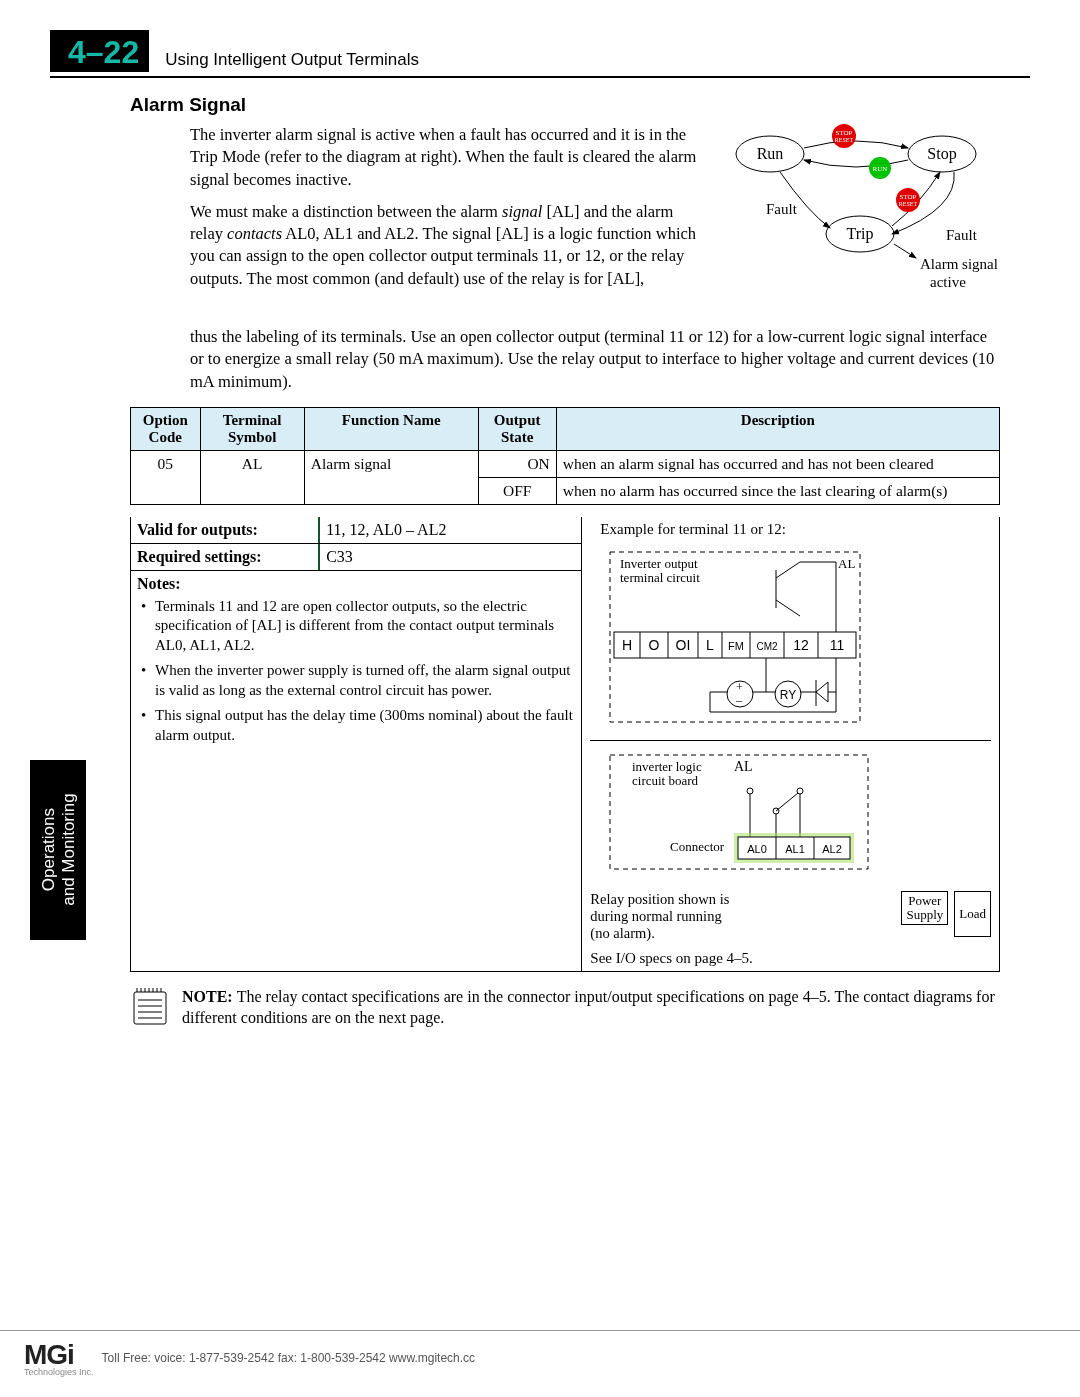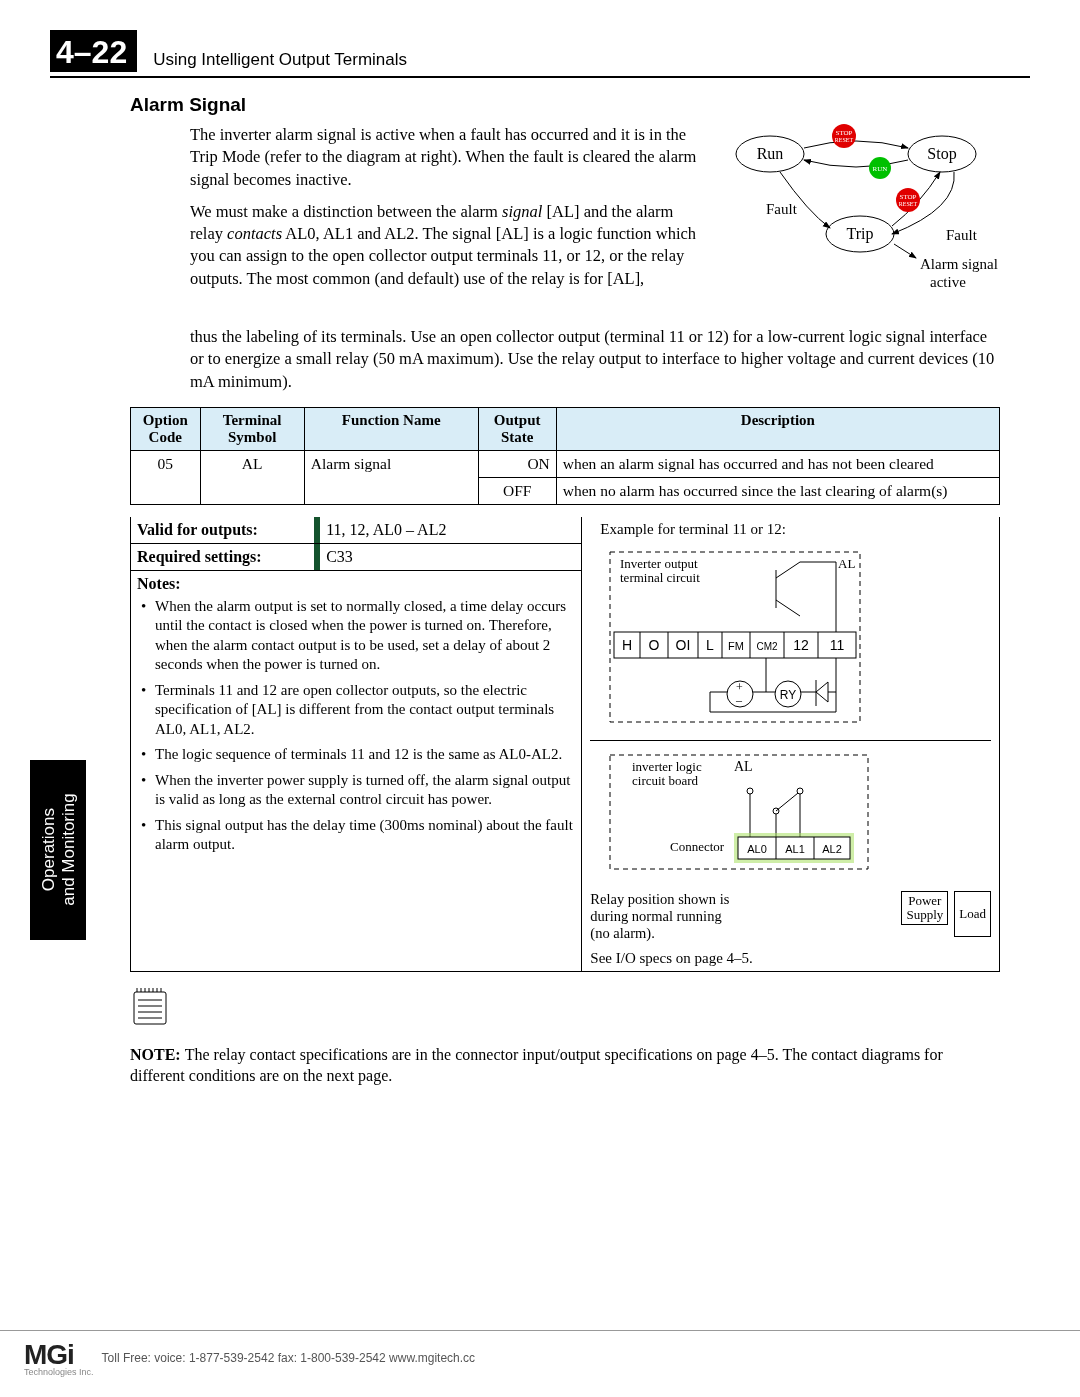--- a/index.html
+++ b/index.html
@@ -1,19 +1,19 @@
 <!DOCTYPE html>
 <html><head>
 <meta charset="utf-8">
 <style>
   * { box-sizing: border-box; margin: 0; padding: 0; }
   body { font-family: "Times New Roman", Times, serif; font-size: 16px; color: #000; background: #fff; width: 1080px; height: 1397px; position: relative; }
   .page { padding: 30px 50px 0 50px; }
   .top-header { display: flex; align-items: flex-end; gap: 16px; border-bottom: 2px solid #000; padding-bottom: 4px; margin-bottom: 16px; }
-  .page-num-box { font-family: Arial, Helvetica, sans-serif; background: #000; color: #ffffff; font-weight: bold; font-size: 32px; padding: 6px 10px 4px 6px; line-height: 1; }
+  .page-num-box { font-family: Arial, Helvetica, sans-serif; background: #000; color: #14b8a6; font-weight: bold; font-size: 32px; padding: 6px 10px 4px 18px; line-height: 1; }
   .chapter-head { font-family: Arial, Helvetica, sans-serif; font-size: 17px; padding-bottom: 2px; }
   .side-tab { position: absolute; left: 30px; top: 760px; width: 56px; height: 180px; background: #000; color: #fff; font-family: Arial, Helvetica, sans-serif; font-size: 17px; display: flex; align-items: center; justify-content: center; }
   .side-tab-inner { transform: rotate(-90deg); white-space: nowrap; text-align: center; line-height: 1.15; }
   .main-col { margin-left: 80px; width: 870px; }
   h3.section-title { font-family: Arial, Helvetica, sans-serif; font-weight: bold; font-size: 19px; margin-bottom: 8px; }
   .intro-row { display: flex; gap: 18px; margin-bottom: 8px; }
   .intro-text { flex: 1; font-size: 16.5px; line-height: 1.35; }
   .intro-text p { margin-bottom: 10px; }
   .intro-text em { }
   .state-svg { flex: 0 0 280px; }
@@ -21,28 +21,28 @@
   table.defn { border-collapse: collapse; width: 100%; font-size: 15.5px; margin-bottom: 12px; table-layout: fixed; }
   table.defn th, table.defn td { border: 1px solid #000; padding: 4px 6px; vertical-align: top; }
   table.defn th { background: #d9edf7; font-weight: bold; text-align: center; font-size: 15px; }
 
   .lower-row { display: flex; gap: 0; border:1px solid #000; border-top:none;}
   .lower-left { width: 52%; border-right:1px solid #000;}
   .lower-right { width: 48%; padding: 4px 8px; font-size: 15px; }
   .lower-right .ex-label{ padding-left:10px; margin-bottom:4px;}
 
   .kv { border-bottom: 1px solid #000; display:flex;}
-  .kv .k{ width:42%; border-right:6px solid #14532d; padding:4px 6px; font-weight:bold;}
+  .kv .k{ width:42%; border-right:2px solid #14532d; padding:4px 6px; font-weight:bold;}
   .kv .v{ width:58%; padding:4px 6px;}
   .notes-title{ padding:4px 6px; font-weight:bold;}
   ul.notes { list-style: none; padding: 0 8px 6px 8px; font-size: 15px; line-height: 1.3; }
   ul.notes li { position: relative; padding-left: 16px; margin-bottom: 6px; }
   ul.notes li::before { content: "•"; position: absolute; left: 2px; top: 0; }
 
-  .note-block { display: flex; gap: 12px; margin-top: 14px; flex-direction: column; }
+  .note-block { display: flex; gap: 12px; margin-top: 14px; }
   .note-icon { flex: 0 0 40px; }
   .note-text { flex: 1; font-size: 16px; line-height: 1.35; }
   .note-text b { font-weight: bold; }
 
   .footer { position: absolute; bottom: 20px; left: 0; right: 0; border-top: 1px solid #999; padding: 8px 50px 0 24px; display: flex; align-items: center; gap: 8px; }
   .footer-text { font-family: Arial, sans-serif; font-size: 12px; color: #555; }
   .logo-text { font-family: Arial Black, Arial, sans-serif; font-weight: 900; font-size: 28px; color: #222; letter-spacing: -1px; }
   .logo-sub { font-family: Arial, sans-serif; font-size: 9px; color: #888; margin-top:-4px;}
 
   .hl1 { fill: #a8e060; opacity: 0.55; }
@@ -146,23 +146,21 @@
         <div class="kv">
             <div class="k">Valid for outputs:</div>
             <div class="v">11, 12, AL0 – AL2</div>
           </div>
         <div class="kv">
             <div class="k">Required settings:</div>
             <div class="v">C33</div>
           </div>
         <div class="notes-title">Notes:</div>
         <ul class="notes">
-          <li>When the alarm output is set to normally closed, a time delay occurs until the contact is closed when the power is turned on.  Therefore, when the alarm contact output is to be used, set a delay of about 2 seconds when the power is turned on.</li>
           <li>Terminals 11 and 12 are open collector outputs, so the electric specification of [AL] is different from the contact output terminals AL0, AL1, AL2.</li>
-          <li>The logic sequence of terminals 11 and 12 is the same as AL0-AL2.</li>
           <li>When the inverter power supply is turned off, the alarm signal output is valid as long as the external control circuit has power.</li>
           <li>This signal output has the delay time (300ms nominal) about the fault alarm output.</li>
         </ul>
       </div>
       <div class="lower-right">
         <div class="ex-label">Example for terminal 11 or 12:</div>
         <svg width="290" height="190" viewBox="0 0 290 190">
           <rect x="20" y="10" width="250" height="170" fill="none" stroke="#000" stroke-dasharray="5,4"></rect>
           <text x="30" y="26" font-size="13" id="c1l1">Inverter output</text>
           <text x="30" y="40" font-size="13" id="c1l2">terminal circuit</text>

